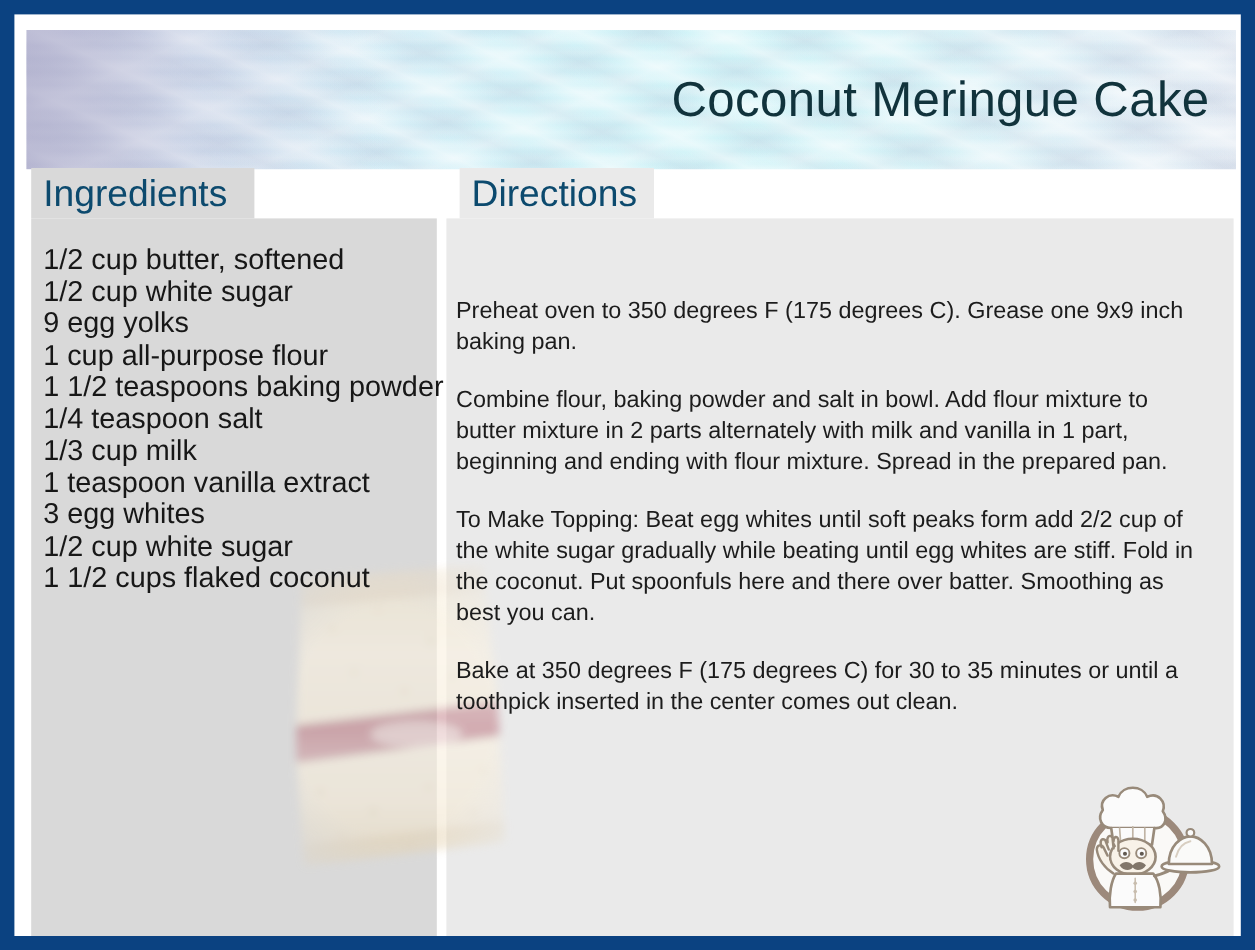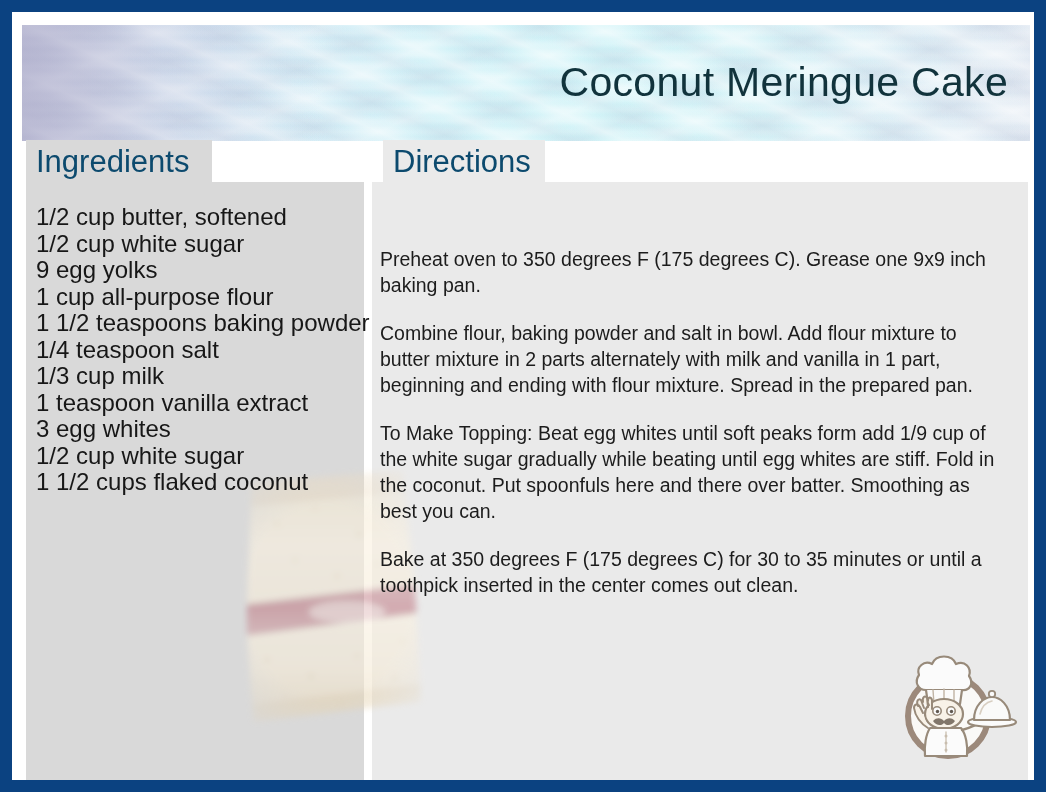--- a/index.html
+++ b/index.html
@@ -290,21 +290,21 @@
     <li>1 1/2 cups flaked coconut</li>
   </ul>
 
   <div class="section-tab" id="directions-tab">
     <span class="section-tab-label">Directions</span>
   </div>
 
   <div id="directions-body">
     <p>Preheat oven to 350 degrees F (175 degrees C). Grease one 9x9 inch baking pan.</p>
     <p>Combine flour, baking powder and salt in bowl.  Add flour mixture to butter mixture in 2 parts alternately with milk and vanilla in 1 part, beginning and ending with flour mixture.  Spread in the prepared pan.</p>
-    <p>To Make Topping: Beat egg whites until soft peaks form add 1/9 cup of the white sugar gradually while beating until egg whites are stiff. Fold in the coconut. Put spoonfuls here and there over batter. Smoothing as best you can.</p>
+    <p>To Make Topping: Beat egg whites until soft peaks form add 2/2 cup of the white sugar gradually while beating until egg whites are stiff. Fold in the coconut. Put spoonfuls here and there over batter. Smoothing as best you can.</p>
     <p>Bake at 350 degrees F (175 degrees C) for 30 to 35 minutes or until a toothpick inserted in the center comes out clean.</p>
   </div>
 
   <svg id="chef-logo" viewBox="0 0 132 126">
     <g fill="none" stroke="#8a7a67" stroke-width="2.2" stroke-linejoin="round" stroke-linecap="round">
 
       <circle cx="60" cy="74" r="40" stroke="#8a7260" stroke-width="6" fill="#fdfcfa" opacity="0.95"></circle>
 
       <path d="M38 48 C30 48 26 40 31 33 C28 25 36 18 44 22 C48 12 64 12 68 22 C77 18 84 26 81 34 C86 41 82 49 74 48 Z" fill="#ffffff" stroke="#8a7a67"></path>
       <path d="M38 48 L40 62 L72 62 L74 48" fill="#ffffff" stroke="#8a7a67"></path>

